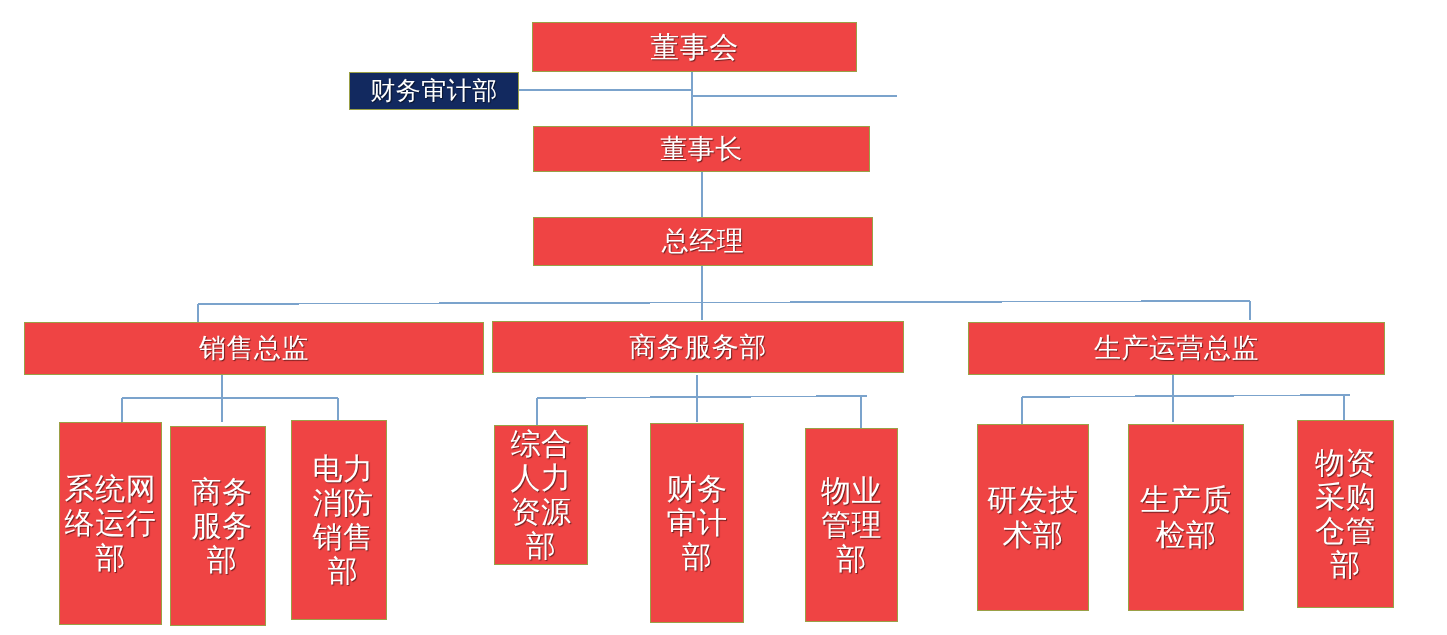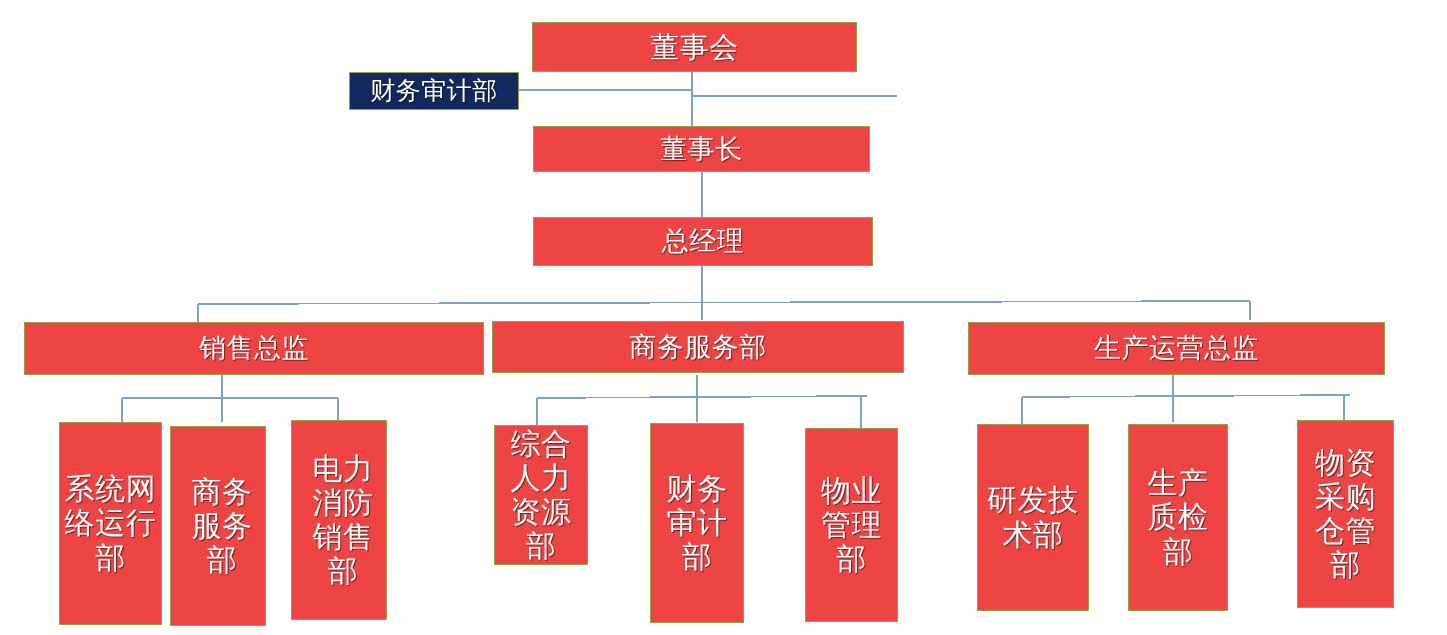--- a/index.html
+++ b/index.html
@@ -151,21 +151,21 @@
   </div>
 
   <div class="node lvl-dept" style="left:805px; top:428px; width:93px; height:194px;">
     <span class="dept-text">物业管理部</span>
   </div>
 
   <div class="node lvl-dept" style="left:977px; top:424px; width:112px; height:187px;">
     <span class="dept-text">研发技术部</span>
   </div>
 
-  <div class="node lvl-dept" style="left:1128px; top:424px; width:100px; height:187px;">
+  <div class="node lvl-dept" style="left:1128px; top:424px; width:116px; height:187px;">
     <span class="dept-text">生产质检部</span>
   </div>
 
   <div class="node lvl-dept" style="left:1297px; top:420px; width:97px; height:188px;">
     <span class="dept-text">物资采购仓管部</span>
   </div>
 
 </div>
 
 </body></html>

